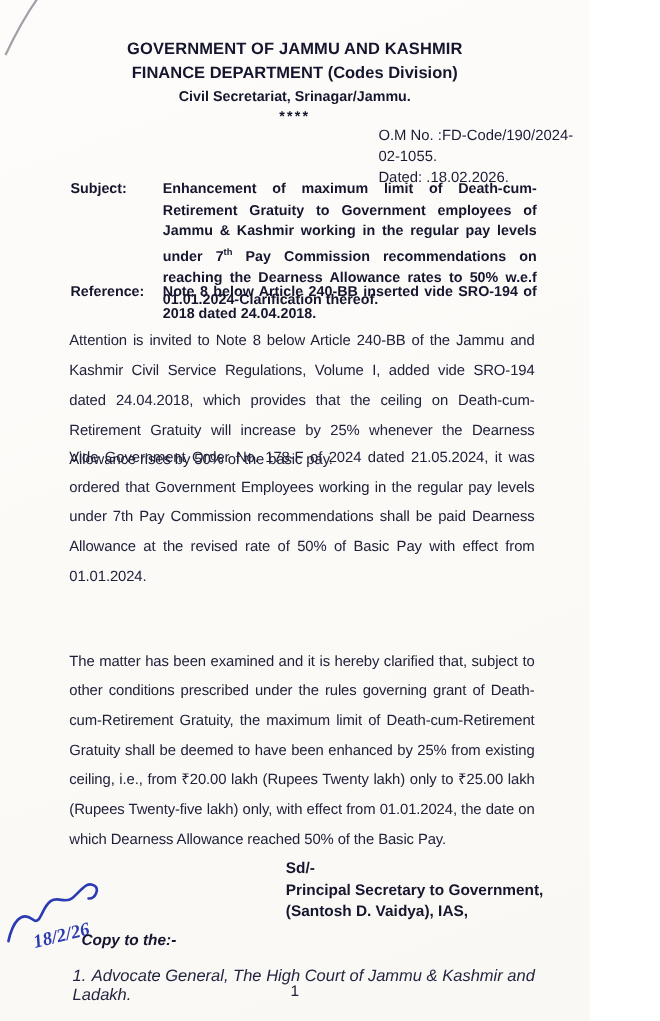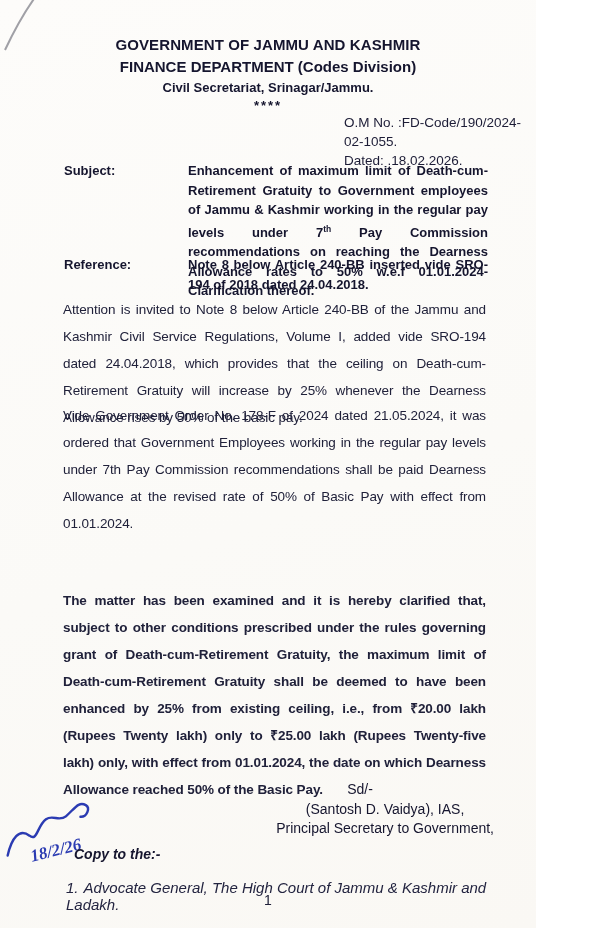--- a/index.html
+++ b/index.html
@@ -31,43 +31,43 @@
   
   .om-block {
     position: absolute; left: 344px; top: 113px;
     font-size: 13.5px; line-height: 19px; color: #1c1c36;
   }
 
   
   .labelled-row {
     position: absolute; left: 64px; right: 48px;
     display: flex; font-weight: bold; color: #15152e;
-    font-size: 13px; line-height: 19.5px; gap: 40px;
+    font-size: 13px; line-height: 19.5px;
   }
   .subject-row { top: 161px; }
   .reference-row { top: 255px; }
   .labelled-row .row-label { flex: 0 0 84px; }
   .labelled-row .row-text { flex: 1; text-align: justify; }
   .row-text sup { font-size: 8.5px; vertical-align: super; }
 
   
   .para {
     position: absolute; left: 63px; right: 50px;
     font-size: 13.5px; line-height: 27px; letter-spacing: -0.1px;
     text-align: justify; color: #20213a;
   }
   .para-1 { top: 296px; }
   .para-2 { top: 402px; }
   .para-3 { top: 506px; }
-  .para-4 { top: 587px; font-weight: bold; }
+  .para-4 { top: 587px; }
 
   
   .signature-block {
     position: absolute; right: 42px; top: 780px;
-    text-align: center; font-weight: normal; color: #15152e;
+    text-align: left; font-weight: bold; color: #15152e;
     font-size: 14px; line-height: 19.5px;
   }
   .signature-block .sd-line { padding-right: 50px; }
 
   
   .handwriting { position: absolute; left: 2px; top: 796px; }
 
   
   .copy-label {
     position: absolute; left: 74px; top: 846px;
@@ -114,22 +114,22 @@
     <span class="row-label">Reference:</span>
     <span class="row-text">Note 8 below Article 240-BB inserted vide SRO-194 of 2018 dated 24.04.2018.</span>
   </div>
 
   <p class="para para-1">Attention is invited to Note 8 below Article 240-BB of the Jammu and Kashmir Civil Service Regulations, Volume I, added vide SRO-194 dated 24.04.2018, which provides that the ceiling on Death-cum-Retirement Gratuity will increase by 25% whenever the Dearness Allowance rises by 50% of the basic pay.</p>
   <p class="para para-2">Vide Government Order No. 178-F of 2024 dated 21.05.2024, it was ordered that Government Employees working in the regular pay levels under 7th Pay Commission recommendations shall be paid Dearness Allowance at the revised rate of 50% of Basic Pay with effect from 01.01.2024.</p>
   <p class="para para-4">The matter has been examined and it is hereby clarified that, subject to other conditions prescribed under the rules governing grant of Death-cum-Retirement Gratuity, the maximum limit of Death-cum-Retirement Gratuity shall be deemed to have been enhanced by 25% from existing ceiling, i.e., from ₹20.00 lakh (Rupees Twenty lakh) only to ₹25.00 lakh (Rupees Twenty-five lakh) only, with effect from 01.01.2024, the date on which Dearness Allowance reached 50% of the Basic Pay.</p>
 
   <div class="signature-block">
     <div class="sd-line">Sd/-</div>
+    <div>Principal Secretary to Government,</div>
     <div>(Santosh D. Vaidya), IAS,</div>
-    <div>Principal Secretary to Government,</div>
   </div>
 
   <svg class="handwriting" width="130" height="92" viewBox="0 0 130 92">
     <g transform="rotate(-14 60 46)">
       <path d="M4 46 C12 30, 22 22, 30 32 C36 40, 40 24, 50 20 C58 17, 62 26, 70 22 C80 17, 86 10, 92 16 C96 20, 90 28, 84 26" stroke="#2b3bb2" stroke-width="2.4" fill="none" stroke-linecap="round"></path>
       <text x="26" y="58" font-size="17" font-style="italic" font-weight="bold" font-family="Liberation Serif, serif" fill="#2b3bb2">18/2/26</text>
       <path d="M38 64 L96 40" stroke="#2b3bb2" stroke-width="1.6" fill="none" opacity="0.0"></path>
     </g>
   </svg>
 

